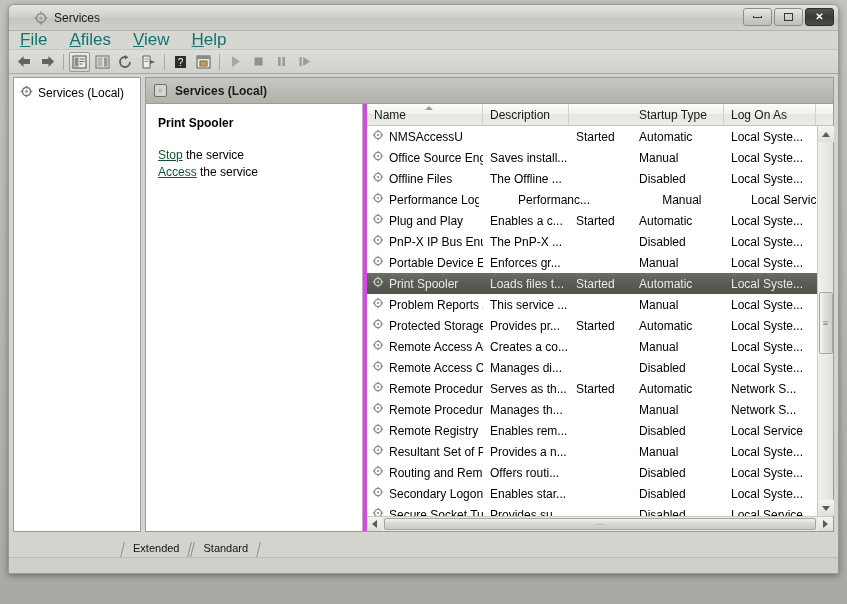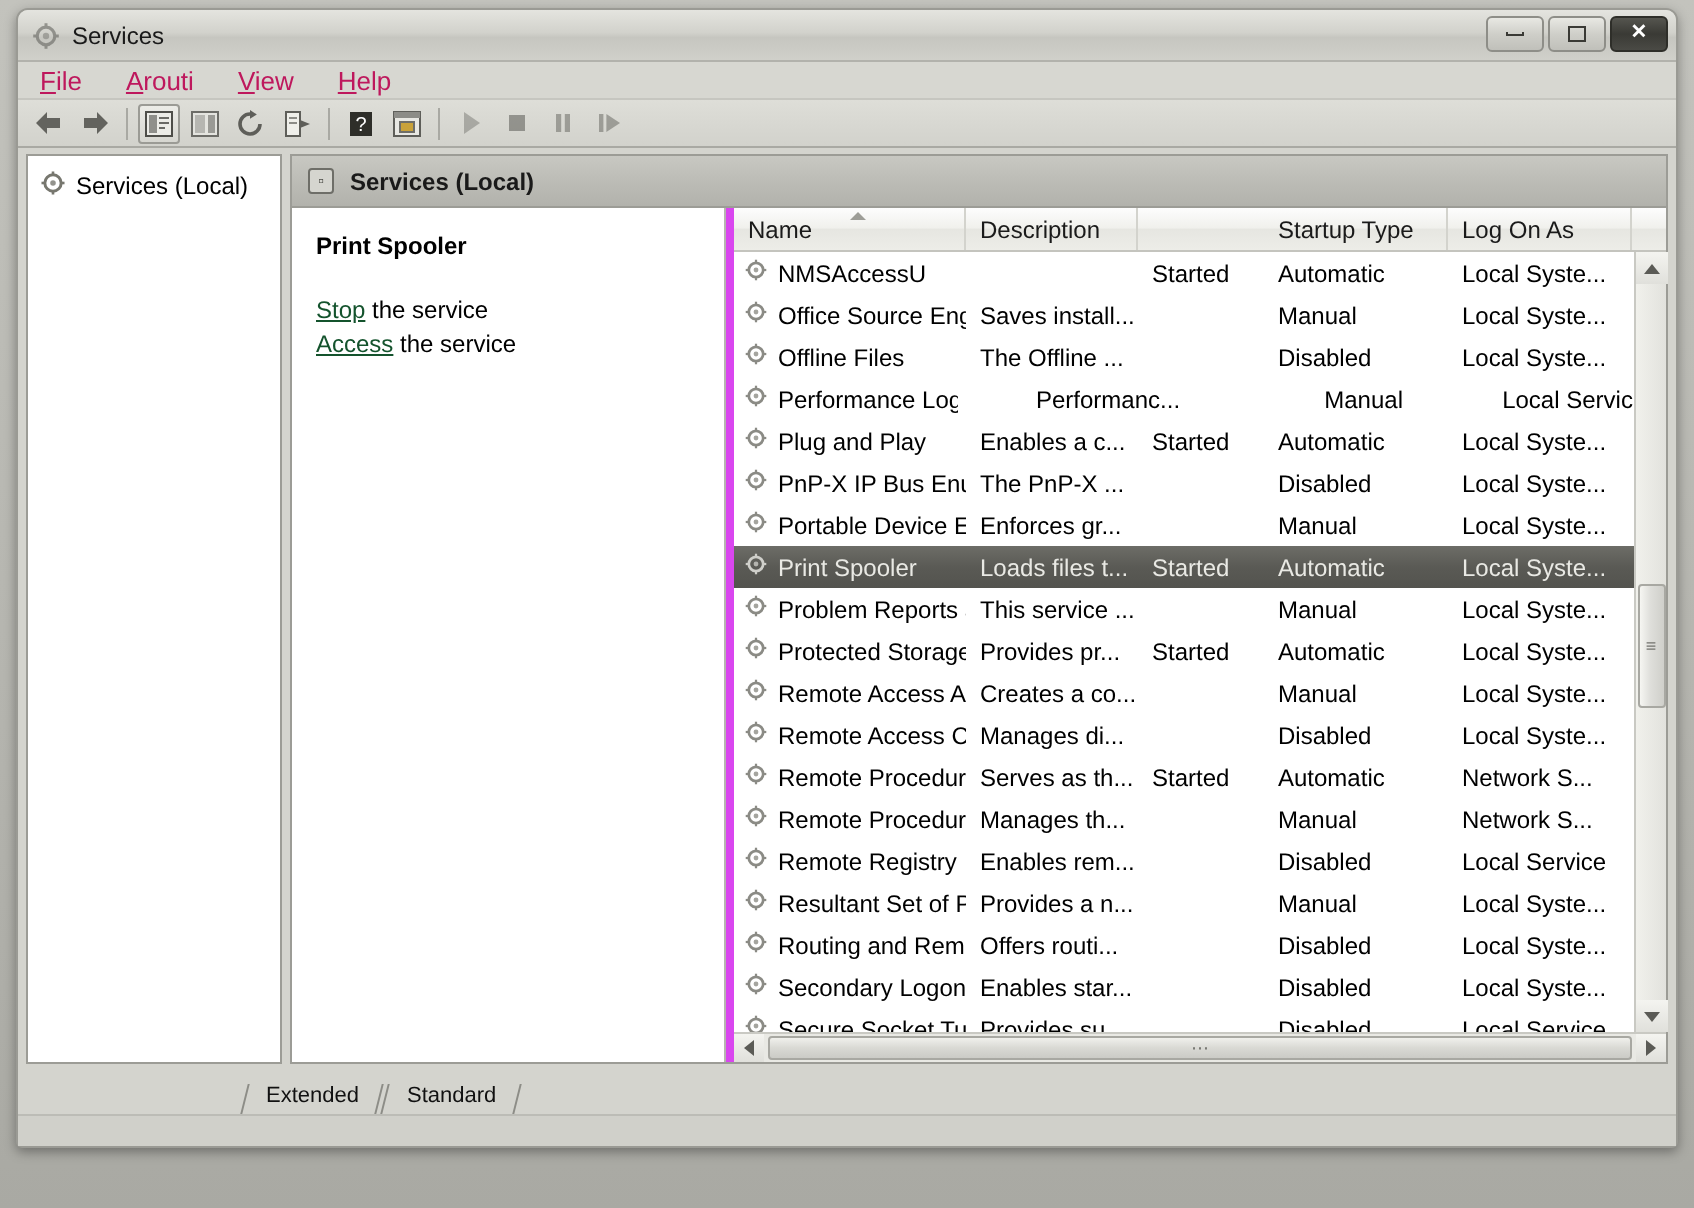--- a/index.html
+++ b/index.html
@@ -37,21 +37,21 @@
 
   
   .titlebar {
     height: 26px;
     position: relative;
     background: linear-gradient(180deg,#e4e4df 0%,#d2d2cc 45%,#c6c6c0 55%,#d0d0ca 100%);
     border-radius: 5px 5px 0 0;
     border-bottom: 1px solid #b2b2ac;
     display: flex;
     align-items: center;
-    padding-left: 7px;
+    padding-left: 25px;
   }
   .title-icon {
     width: 14px; height: 14px;
     margin-right: 6px;
     position: relative;
     opacity: .55;
   }
   .title-text {
     font-size: 12px;
     color: #1a1a1a;
@@ -83,24 +83,24 @@
   .menubar {
     height: 19px;
     background: #d7d7d1;
     display: flex;
     align-items: center;
     padding-left: 8px;
     gap: 16px;
     border-bottom: 1px solid #c6c6c0;
   }
   .menu-item {
-    font-size: 13px;
+    font-size: 17px;
     padding: 1px 3px;
     cursor: pointer;
-    color: #be185d;
+    color: #0f766e;
   }
   .menu-item u { text-decoration: underline; }
 
   
   .toolbar {
     height: 24px;
     background: linear-gradient(180deg,#dedeD8 0%, #d2d2cc 100%);
     display: flex;
     align-items: center;
     padding-left: 5px;
@@ -423,21 +423,21 @@
           <div class="g-max"></div>
         </div>
         <div class="win-btn close">
           <span class="g-close">✕</span>
         </div>
       </div>
     </div>
 
     <div class="menubar">
       <div class="menu-item"><u>F</u><span>ile</span></div>
-      <div class="menu-item"><u>A</u><span>routi</span></div>
+      <div class="menu-item"><u>A</u><span>files</span></div>
       <div class="menu-item"><u>V</u><span>iew</span></div>
       <div class="menu-item"><u>H</u><span>elp</span></div>
     </div>
 
     <div class="toolbar">
       <div class="tb-btn">
         <svg width="15" height="13" viewBox="0 0 15 13">
             <path d="M6.5 1 L1 6.5 L6.5 12 L6.5 9 L13 9 L13 4 L6.5 4 Z" fill="#63635e"></path>
           </svg>
       </div>

